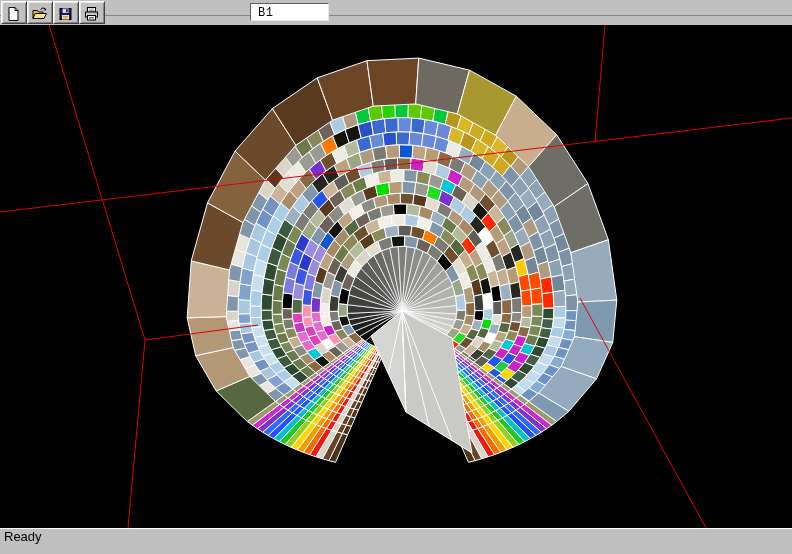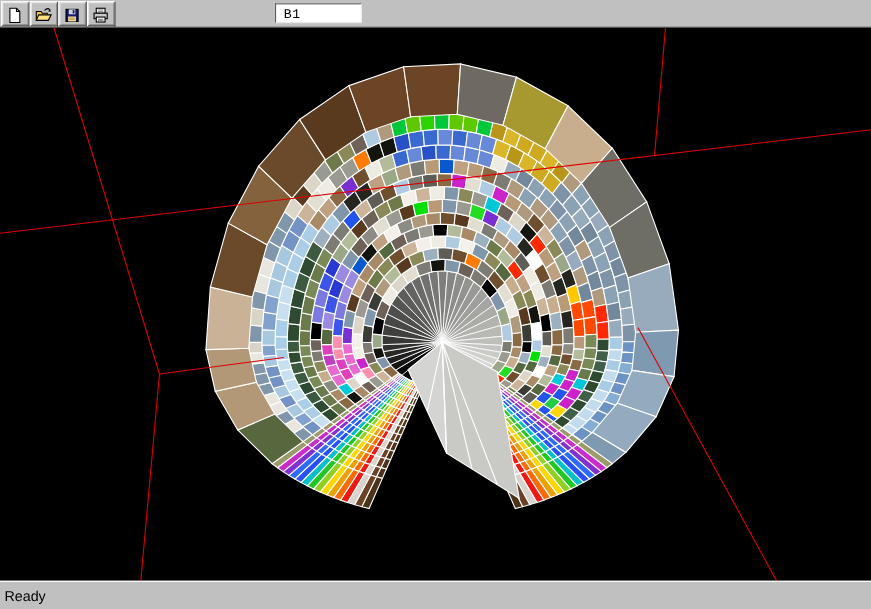--- a/index.html
+++ b/index.html
@@ -1,34 +1,34 @@
 <!DOCTYPE html>
 <html><head>
 <meta charset="utf-8">
 <style>
   html,body{margin:0;padding:0;background:#555;}
   *{box-sizing:border-box;}
   #app{position:relative;width:792px;height:554px;background:#c0c0c0;overflow:hidden;
        font-family:"Liberation Sans",sans-serif;}
   
-  #toolbar{position:absolute;top:0;left:0;width:792px;height:25px;background:#c0c0c0;
+  #toolbar{position:absolute;top:0;left:0;width:792px;height:16px;background:#c0c0c0;
            border-bottom:1px solid #868686;}
   .tbtn{position:absolute;top:1px;width:26px;height:23px;background:#c0c0c0;padding:2px 0 0 3px;
         border:1px solid;border-color:#ffffff #404040 #404040 #ffffff;
         box-shadow:inset 1px 1px 0 #e8e8e8, inset -1px -1px 0 #868686;cursor:default;}
   .tbtn svg{display:block;}
   .tfield{position:absolute;top:3px;height:18px;background:#ffffff;color:#000;
           border:1px solid;border-color:#5c5c5c #e8e8e8 #e8e8e8 #5c5c5c;
           font:12px "Liberation Mono",monospace;letter-spacing:.5px;padding:1px 2px 0 7px;outline:none;}
   
   #viewport{position:absolute;top:25px;left:0;width:792px;height:503px;background:#000;}
   #scene{position:absolute;top:0;left:0;}
   
   #statusbar{position:absolute;left:0;bottom:0;width:792px;height:26px;background:#c0c0c0;
-             border-top:1px solid #ffffff;display:flex;align-items:center;
+             border-top:1px solid #ffffff;display:flex;
              font-size:13px;color:#000;padding-left:4px;}
 </style>
 </head>
 <body>
 
 <div id="app">
 
   <div id="toolbar">
     <button class="tbtn" style="left:1px">
       <svg width="17" height="16" viewBox="0 0 16 16">

